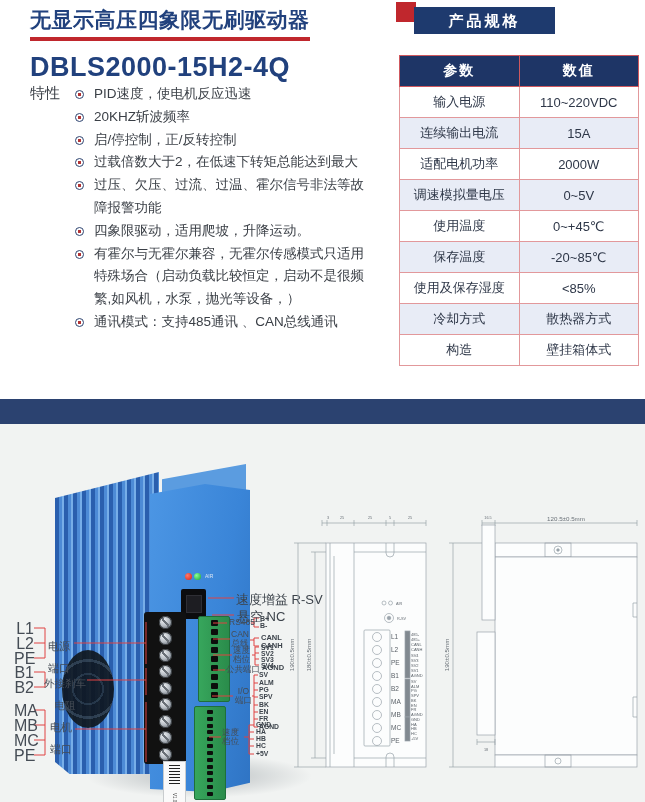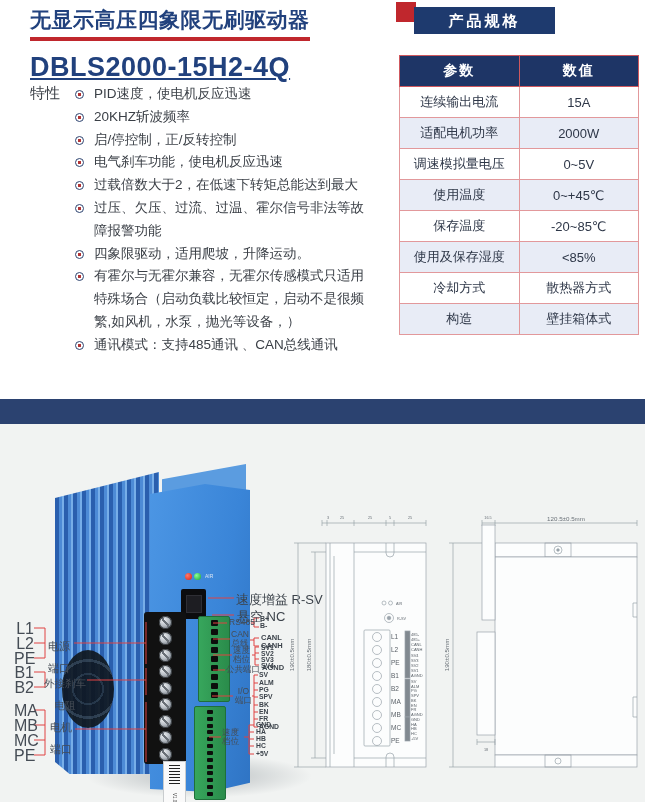--- a/index.html
+++ b/index.html
@@ -3,21 +3,21 @@
 <meta charset="utf-8">
 <style>
   html,body{margin:0;padding:0;background:#fff;}
   .page{position:relative;width:645px;height:802px;background:#fff;overflow:hidden;
         font-family:"Liberation Sans","DejaVu Sans",sans-serif;}
   
   .top{position:relative;width:645px;height:297px;background:#fff;}
   .leftcol{position:absolute;left:30px;top:6px;width:345px;}
   .title{display:inline-block;font-size:21px;font-weight:bold;color:#21417d;
          border-bottom:4px solid #c0272d;padding-bottom:3px;letter-spacing:.5px;}
-  .model{margin-top:11px;font-size:27px;color:#21417d;font-weight:600;letter-spacing:.5px;text-decoration:underline;}
+  .model{margin-top:11px;font-size:27px;color:#21417d;font-weight:600;letter-spacing:.5px;}
   .features{display:flex;gap:15px;}
   .feat-label{font-size:15px;color:#3a3f46;flex:none;padding-top:1px;}
   .feat-list{list-style:none;margin:0;padding:0;width:300px;}
   .feat-list li{display:flex;gap:10px;font-size:13.5px;line-height:22.8px;color:#3a3f46;}
   .blt{width:7px;height:7px;border-radius:50%;border:1.3px solid #2e4470;flex:none;margin-top:7px;
        background:radial-gradient(circle,#b23434 0 1.7px,#fff 2px);}
   .rightcol{position:absolute;left:396px;top:2px;width:246px;}
   .spec-header{display:flex;align-items:flex-start;}
   .red-sq{width:20px;height:20px;background:#c0272d;flex:none;}
   .spec-title{margin-left:-2px;margin-top:5px;background:#1e3a6e;color:#fff;font-size:15px;
@@ -106,24 +106,20 @@
           <li>
               <span class="blt"></span>
               <span>20KHZ斩波频率</span>
             </li>
           <li>
               <span class="blt"></span>
               <span>启/停控制，正/反转控制</span>
             </li>
           <li>
               <span class="blt"></span>
-              <span>电气刹车功能，使电机反应迅速</span>
-            </li>
-          <li>
-              <span class="blt"></span>
               <span>过载倍数大于2，在低速下转矩总能达到最大</span>
             </li>
           <li>
               <span class="blt"></span>
               <span>过压、欠压、过流、过温、霍尔信号非法等故障报警功能</span>
             </li>
           <li>
               <span class="blt"></span>
               <span>四象限驱动，适用爬坡，升降运动。</span>
             </li>
@@ -144,20 +140,24 @@
         <div class="spec-title">产品规格</div>
       </div>
       <table class="spec-table">
         <thead>
           <tr>
             <th>参数</th>
             <th>数值</th>
           </tr>
         </thead>
         <tbody>
+          <tr>
+              <td>输入电源</td>
+              <td>110~220VDC</td>
+            </tr>
           <tr>
               <td>连续输出电流</td>
               <td>15A</td>
             </tr>
           <tr>
               <td>适配电机功率</td>
               <td>2000W</td>
             </tr>
           <tr>
               <td>调速模拟量电压</td>

